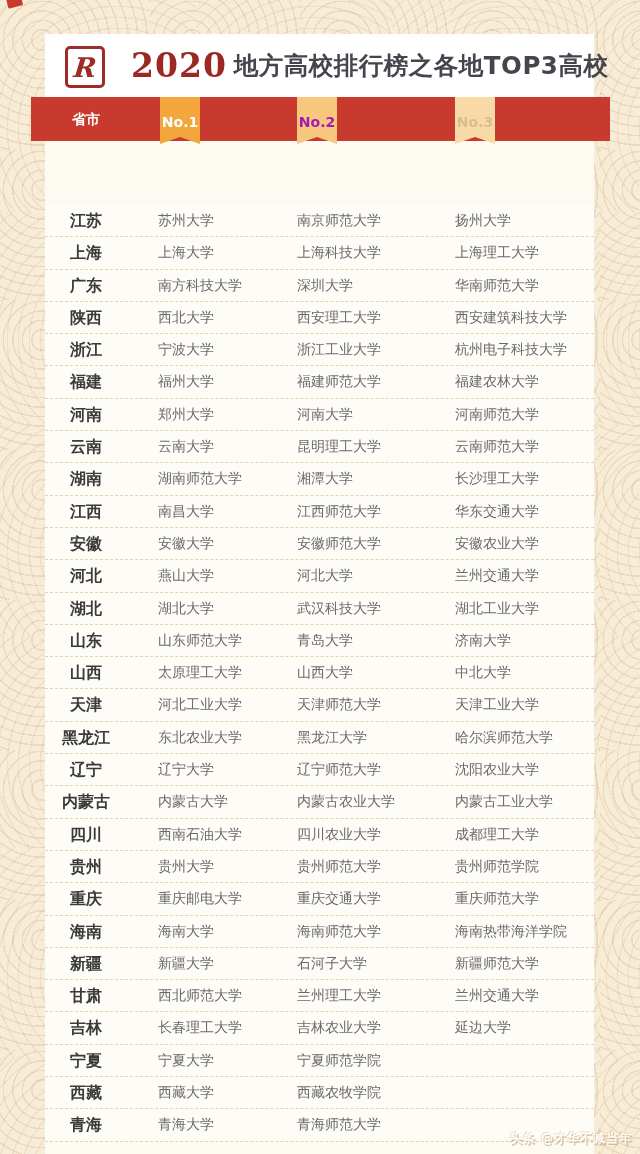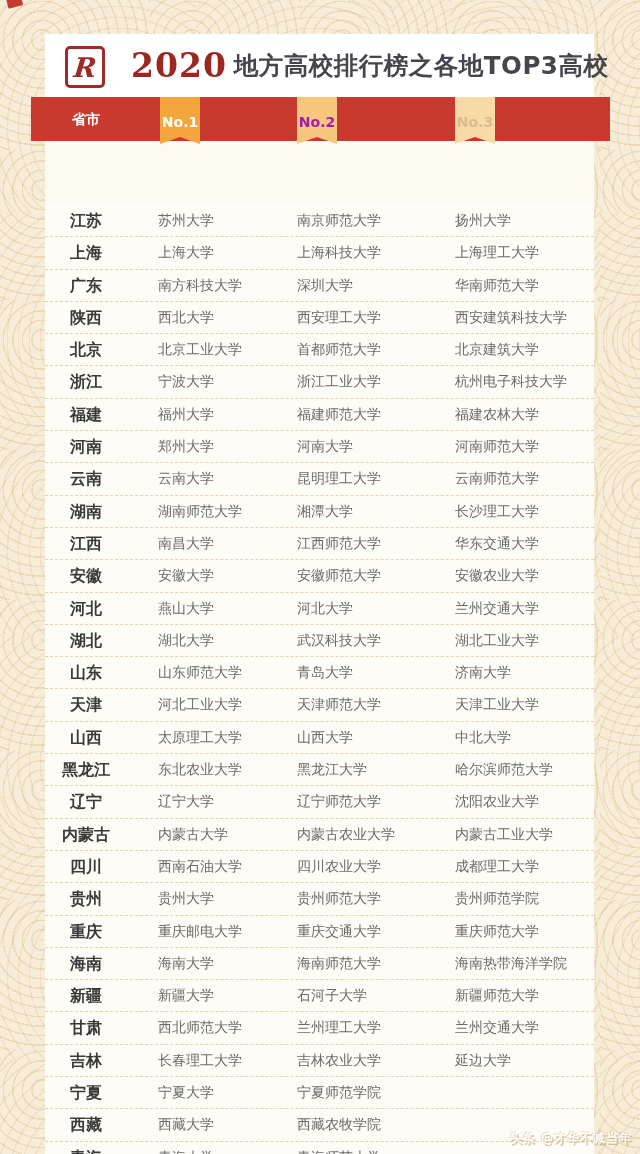--- a/index.html
+++ b/index.html
@@ -128,26 +128,20 @@
           <span class="c c2">深圳大学</span>
           <span class="c c3">华南师范大学</span>
         </div>
         <div class="row">
           <span class="prov">陕西</span>
           <span class="c c1">西北大学</span>
           <span class="c c2">西安理工大学</span>
           <span class="c c3">西安建筑科技大学</span>
         </div>
         <div class="row">
-          <span class="prov">北京</span>
-          <span class="c c1">北京工业大学</span>
-          <span class="c c2">首都师范大学</span>
-          <span class="c c3">北京建筑大学</span>
-        </div>
-        <div class="row">
           <span class="prov">浙江</span>
           <span class="c c1">宁波大学</span>
           <span class="c c2">浙江工业大学</span>
           <span class="c c3">杭州电子科技大学</span>
         </div>
         <div class="row">
           <span class="prov">福建</span>
           <span class="c c1">福州大学</span>
           <span class="c c2">福建师范大学</span>
           <span class="c c3">福建农林大学</span>
@@ -194,30 +188,30 @@
           <span class="c c2">武汉科技大学</span>
           <span class="c c3">湖北工业大学</span>
         </div>
         <div class="row">
           <span class="prov">山东</span>
           <span class="c c1">山东师范大学</span>
           <span class="c c2">青岛大学</span>
           <span class="c c3">济南大学</span>
         </div>
         <div class="row">
+          <span class="prov">山西</span>
+          <span class="c c1">太原理工大学</span>
+          <span class="c c2">山西大学</span>
+          <span class="c c3">中北大学</span>
+        </div>
+        <div class="row">
           <span class="prov">天津</span>
           <span class="c c1">河北工业大学</span>
           <span class="c c2">天津师范大学</span>
           <span class="c c3">天津工业大学</span>
-        </div>
-        <div class="row">
-          <span class="prov">山西</span>
-          <span class="c c1">太原理工大学</span>
-          <span class="c c2">山西大学</span>
-          <span class="c c3">中北大学</span>
         </div>
         <div class="row">
           <span class="prov">黑龙江</span>
           <span class="c c1">东北农业大学</span>
           <span class="c c2">黑龙江大学</span>
           <span class="c c3">哈尔滨师范大学</span>
         </div>
         <div class="row">
           <span class="prov">辽宁</span>
           <span class="c c1">辽宁大学</span>

